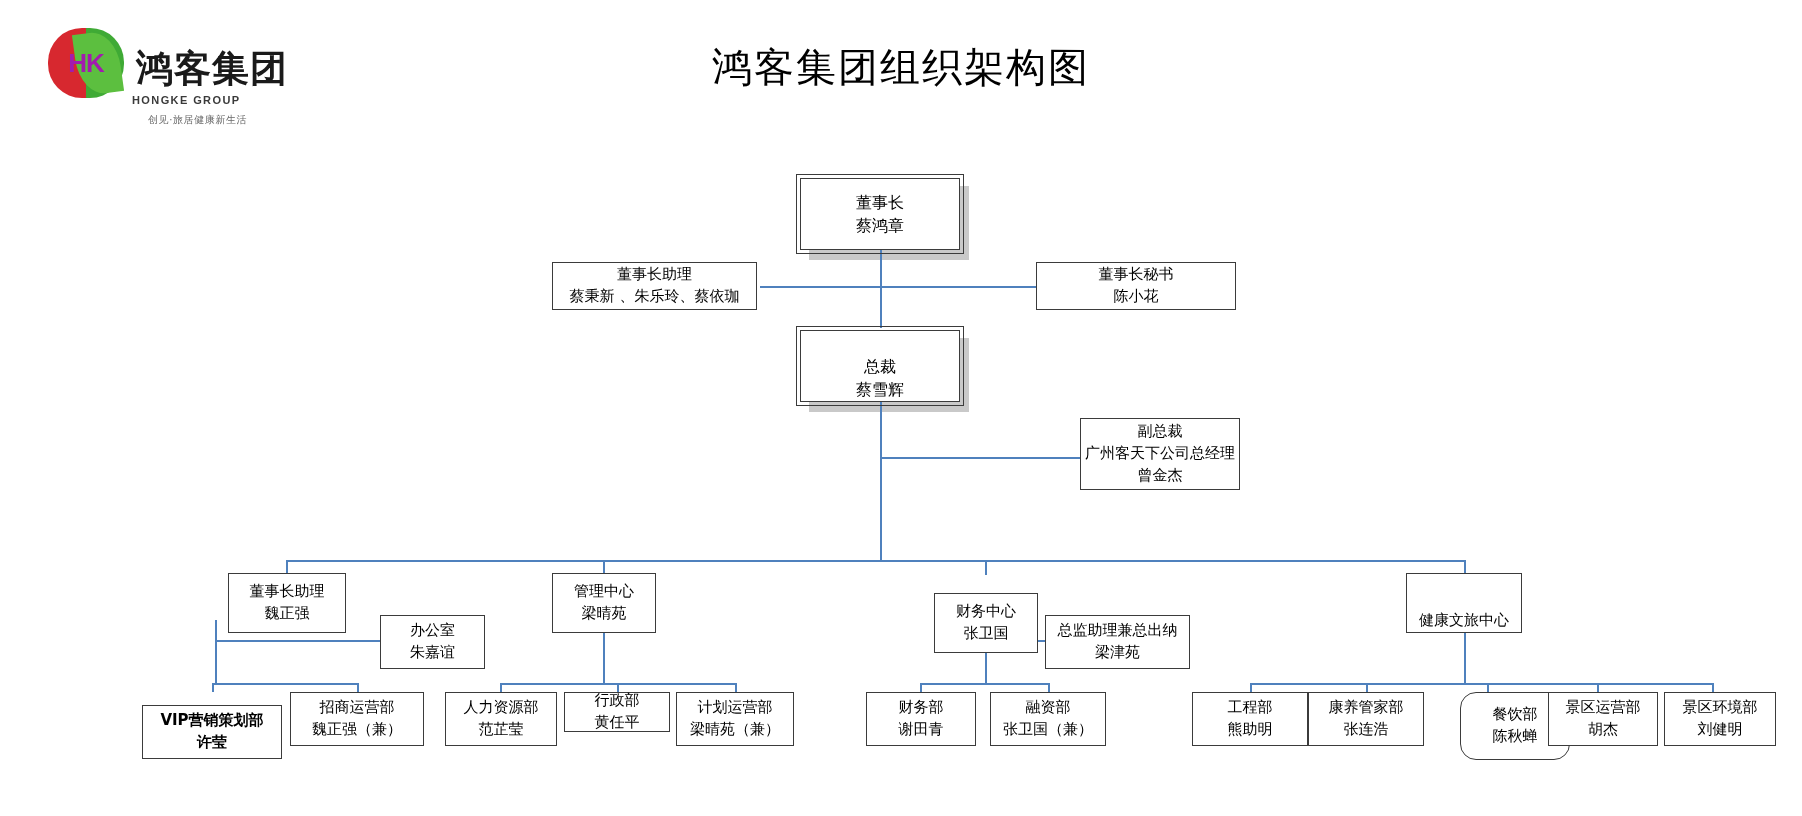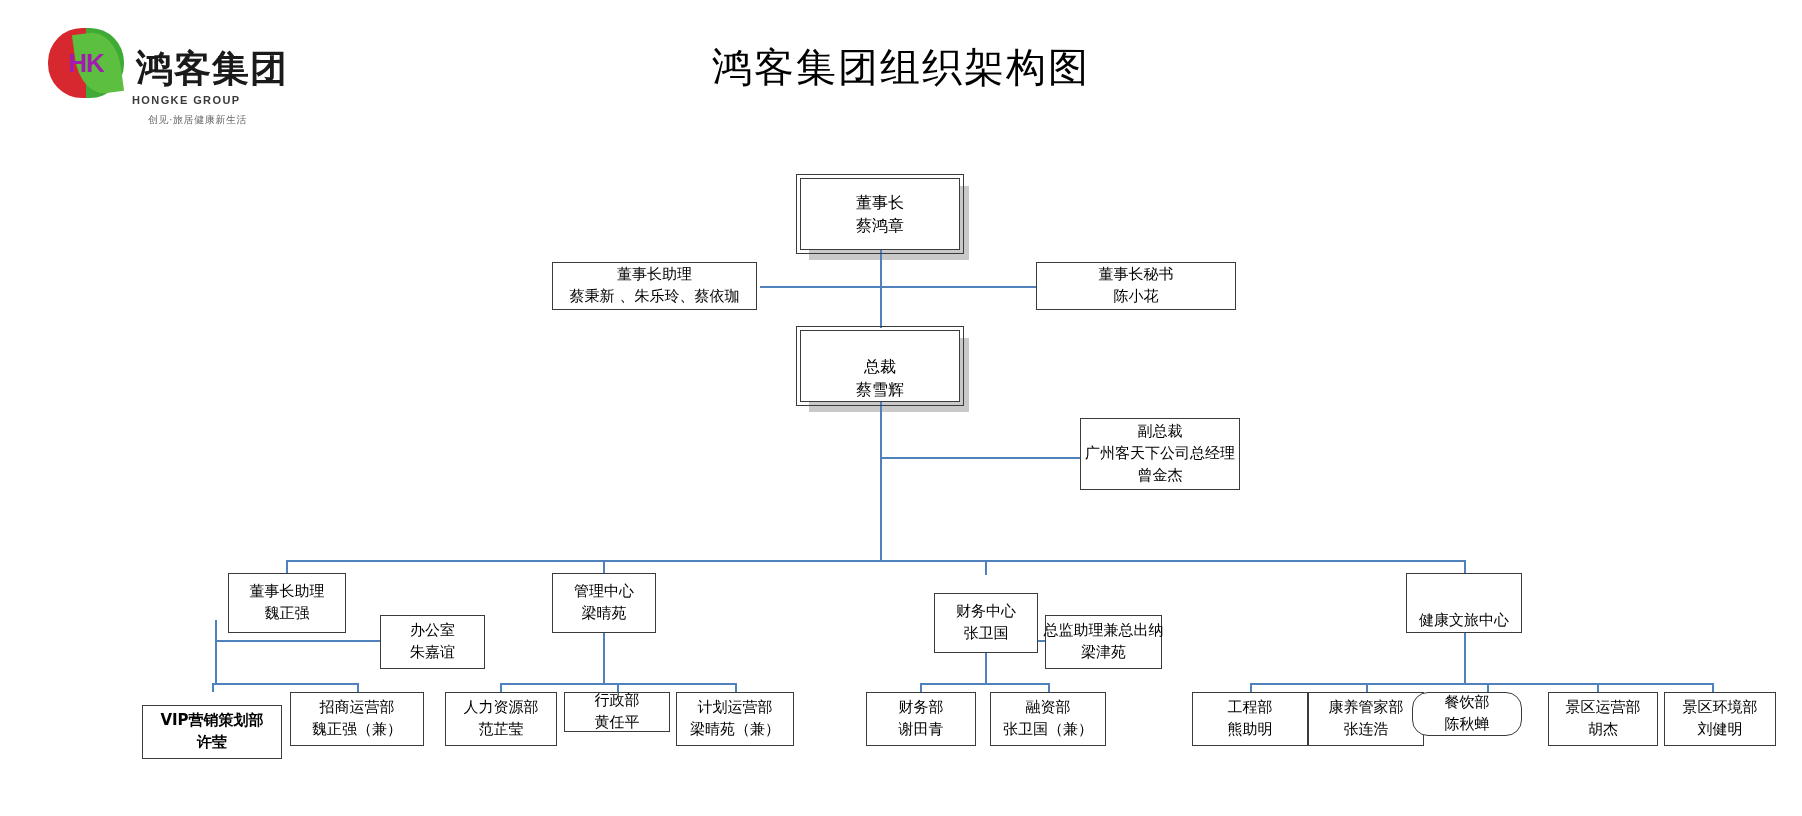--- a/index.html
+++ b/index.html
@@ -200,21 +200,21 @@
   <div class="node" style="left:552px;top:573px;width:104px;height:60px;">
     <span class="ln">管理中心</span>
     <span class="ln">梁晴苑</span>
   </div>
 
   <div class="node" style="left:934px;top:573px;width:104px;height:60px;margin-top:20px;">
     <span class="ln">财务中心</span>
     <span class="ln">张卫国</span>
   </div>
 
-  <div class="node" style="left:1045px;top:615px;width:117px;height:54px;">
+  <div class="node" style="left:1045px;top:615px;width:145px;height:54px;">
     <span class="ln">总监助理兼总出纳</span>
     <span class="ln">梁津苑</span>
   </div>
 
   <div class="node toptext" style="left:1406px;top:573px;width:116px;height:60px;">
     <span class="ln">健康文旅中心</span>
   </div>
 
   <div class="node bold" style="left:142px;top:692px;width:140px;height:54px;">
     <span class="ln">VIP营销策划部</span>
@@ -254,21 +254,21 @@
   <div class="node" style="left:1192px;top:692px;width:116px;height:54px;">
     <span class="ln">工程部</span>
     <span class="ln">熊助明</span>
   </div>
 
   <div class="node" style="left:1308px;top:692px;width:116px;height:54px;">
     <span class="ln">康养管家部</span>
     <span class="ln">张连浩</span>
   </div>
 
-  <div class="node" style="left:1412px;top:692px;width:110px;height:44px;border-radius:16px;">
+  <div class="node" style="left:1460px;top:692px;width:110px;height:68px;border-radius:16px;">
     <span class="ln">餐饮部</span>
     <span class="ln">陈秋蝉</span>
   </div>
 
   <div class="node" style="left:1548px;top:692px;width:110px;height:54px;">
     <span class="ln">景区运营部</span>
     <span class="ln">胡杰</span>
   </div>
 
   <div class="node" style="left:1664px;top:692px;width:112px;height:54px;">

